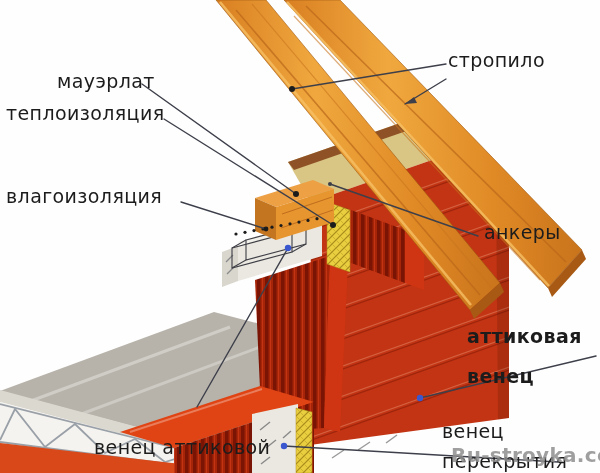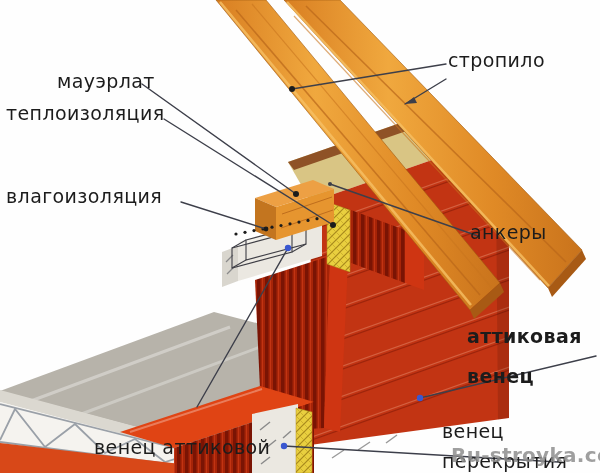--- a/index.html
+++ b/index.html
@@ -6,21 +6,21 @@
   #stage{position:relative;width:600px;height:473px;background:#fefefe;overflow:hidden;
          font-family:"DejaVu Sans",sans-serif;}
   #diagram-svg{position:absolute;left:0;top:0;}
   .lbl{position:absolute;font-size:19px;color:#1c1c1c;white-space:nowrap;letter-spacing:.4px;
        line-height:22px;}
   .lbl .ln{display:block;}
   #lbl-mauerlat{left:44px;top:70px;margin-left:13px;}
   #lbl-thermal{left:6px;top:102px;}
   #lbl-moisture{left:6px;top:185px;}
   #lbl-rafter{left:448px;top:49px;}
-  #lbl-anchors{left:470px;top:221px;}
+  #lbl-anchors{left:484px;top:221px;}
   #lbl-attic{left:467px;top:316px;line-height:40px;font-weight:bold;}
   #lbl-crown-attic{left:94px;top:432px;line-height:30px;}
   #lbl-crown-floor{left:442px;top:416px;line-height:30px;}
   #watermark{position:absolute;left:451px;top:443px;font-size:20px;font-weight:bold;
              color:#8f8f8f;letter-spacing:.3px;opacity:.85;white-space:nowrap;}
 </style>
 </head>
 <body>
 
 <div id="stage">

